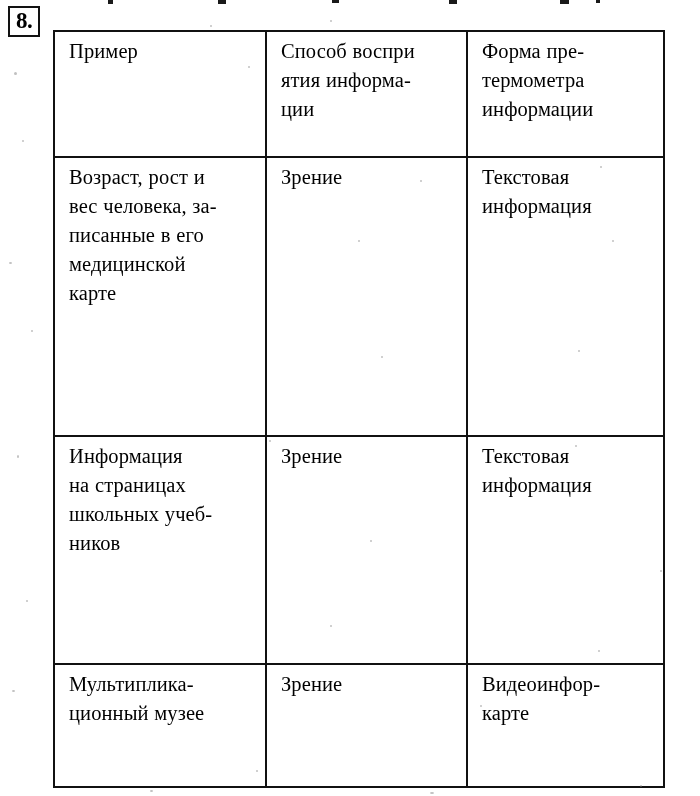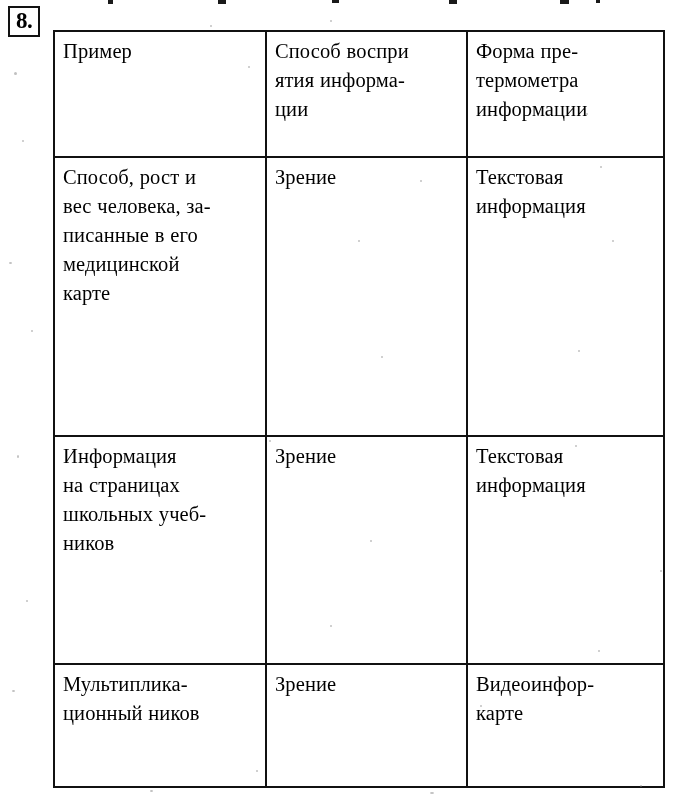--- a/index.html
+++ b/index.html
@@ -82,21 +82,21 @@
   table.exercise-table {
     width: 610px;
     height: 758px;
     border-collapse: collapse;
     table-layout: fixed;
     border: 2px solid #111111;
   }
   table.exercise-table td {
     border: 2px solid #111111;
     vertical-align: top;
-    padding: 5px 0 4px 8px;
+    padding: 5px 0 4px 14px;
     font-size: 20.5px;
     line-height: 29px;
     font-weight: 400;
     letter-spacing: 0.1px;
     word-spacing: 0.5px;
   }
   col.c-example   { width: 212px; }
   col.c-sense     { width: 201px; }
   col.c-form      { width: 197px; }
 
@@ -148,21 +148,21 @@
 термометра
 информации</span>
         </td>
       </tr>
 
 
 
 
       <tr>
         <td>
-          <span class="cell-text">Способ, рост и
+          <span class="cell-text">Возраст, рост и
 вес человека, за-
 писанные в его
 медицинской
 карте</span>
         </td>
         <td>
           <span class="cell-text">Зрение</span>
         </td>
         <td>
           <span class="cell-text">Текстовая
@@ -182,21 +182,21 @@
         </td>
         <td>
           <span class="cell-text">Текстовая
 информация</span>
         </td>
       </tr>
 
       <tr>
         <td>
           <span class="cell-text">Мультиплика-
-ционный ников</span>
+ционный музее</span>
         </td>
         <td>
           <span class="cell-text">Зрение</span>
         </td>
         <td>
           <span class="cell-text">Видеоинфор-
 карте</span>
         </td>
       </tr>
 

